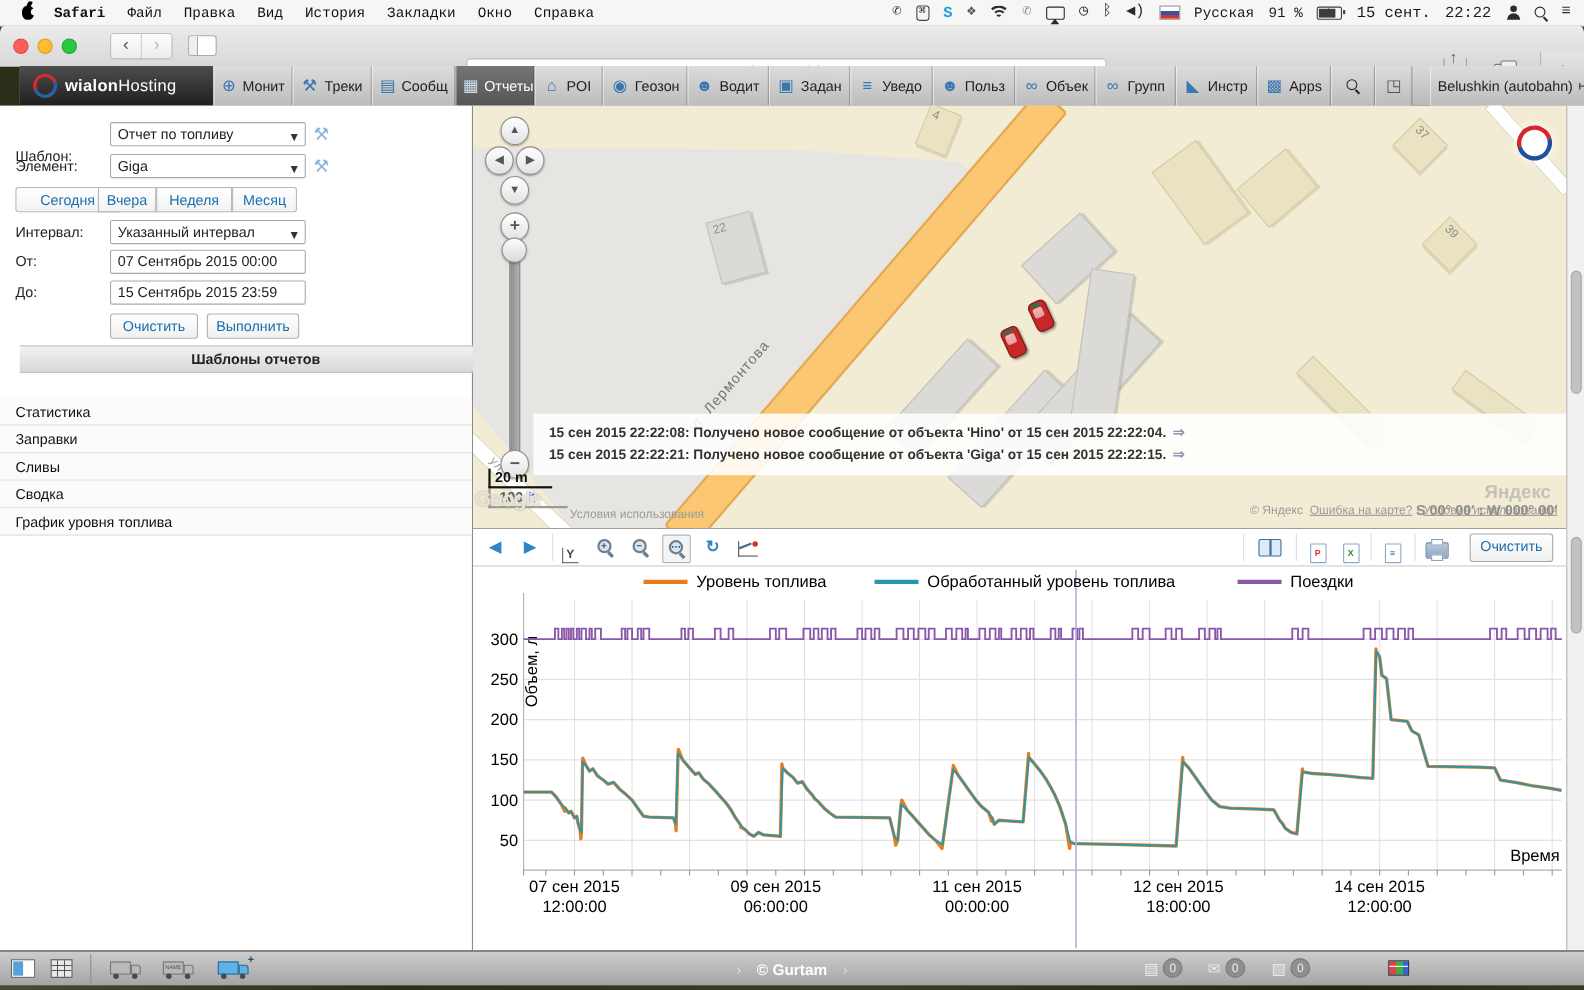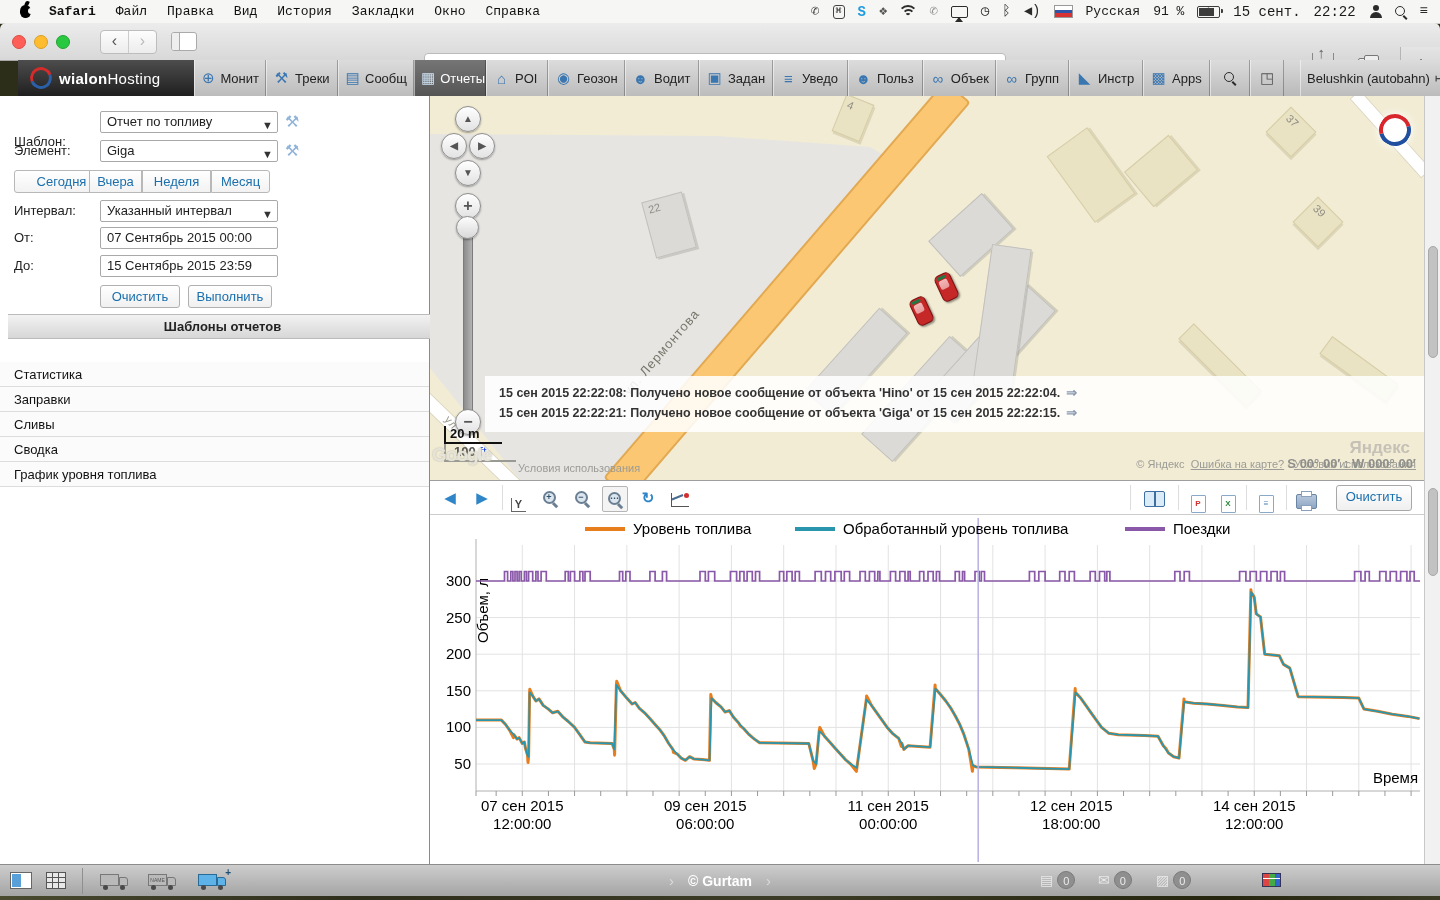--- a/index.html
+++ b/index.html
@@ -77,21 +77,21 @@
   #sidebar{left:0;top:96px;width:430px;height:768px;background:#fff;border-right:1px solid #8a8a8a;box-sizing:border-box;font-size:13px;color:#222;}
   .flabel{position:absolute;left:14px;font-size:13px;color:#222;}
   .select,.tinput{position:absolute;left:100px;width:178px;height:22px;border:1px solid #a9a9a9;border-radius:2px;background:#fff;
     box-sizing:border-box;font-size:13px;color:#222;line-height:20px;padding-left:6px;overflow:hidden;white-space:nowrap;}
   .select .arr{position:absolute;right:4px;top:3px;font-size:11px;color:#333;}
   .wrench{position:absolute;left:285px;font-size:16px;color:#8fb3d9;}
   .qbtn{position:absolute;top:74px;height:23px;box-sizing:border-box;border:1px solid #b8b8b8;background:linear-gradient(#fff,#f2f2f2);
     color:#1a6fad;font-size:13px;text-align:center;line-height:21px;}
   .abtn{position:absolute;height:23px;box-sizing:border-box;border:1px solid #b0b0b0;border-radius:3px;background:linear-gradient(#fff,#f0f0f0);
     color:#1a6fad;font-size:13px;text-align:center;line-height:21px;}
-  .shead{position:absolute;left:8px;width:429px;height:23px;text-align:center;font-weight:bold;font-size:13px;line-height:23px;}
+  .shead{position:absolute;left:18px;width:429px;height:23px;text-align:center;font-weight:bold;font-size:13px;line-height:23px;}
   .shead.light{background:linear-gradient(#f2f2f2,#d7d7d7);border-top:1px solid #bbb;border-bottom:1px solid #bbb;color:#222;}
   .shead.dark{background:linear-gradient(#b6b6b6,#989898);border-bottom:1px solid #8f8f8f;color:#fff;}
   .rrow{position:absolute;left:0;width:429px;height:25px;line-height:25px;padding-left:14px;box-sizing:border-box;
     background:#fbfbfb;border-bottom:1px solid #ddd;color:#111;}
   
   #map{left:430px;top:96px;width:994px;height:384px;background:#f2ecd4;overflow:hidden;}
   #grayzone{position:absolute;inset:0;background:#e6e5e2;
     clip-path:polygon(0 38px,287px 40px,440px 51px,467px 67px,205px 384px,90px 384px,0 272px);}
   .road-o{position:absolute;left:95px;top:177px;width:520px;height:30px;background:#fbc univers;background:#fbc772;border:2px solid #e2a952;border-radius:4px;transform:rotate(-49.3deg);}
   .road-w{position:absolute;background:#fff;border:1px solid #ddd6bd;}

